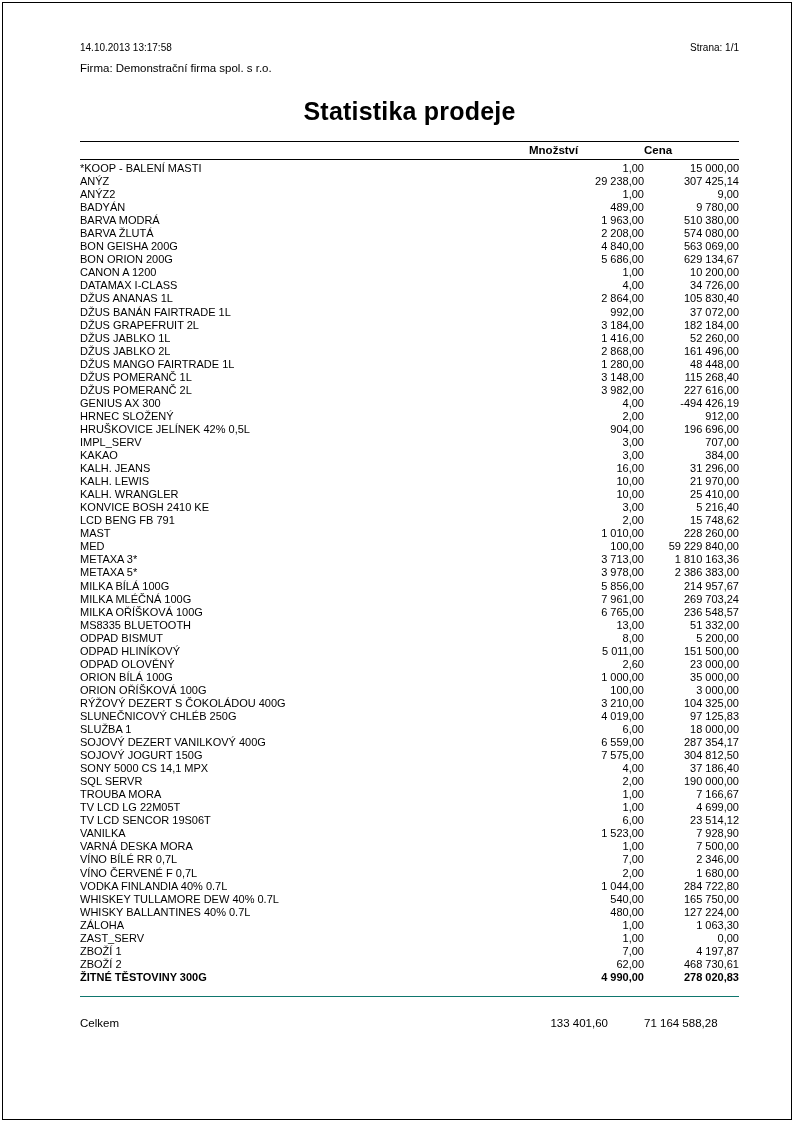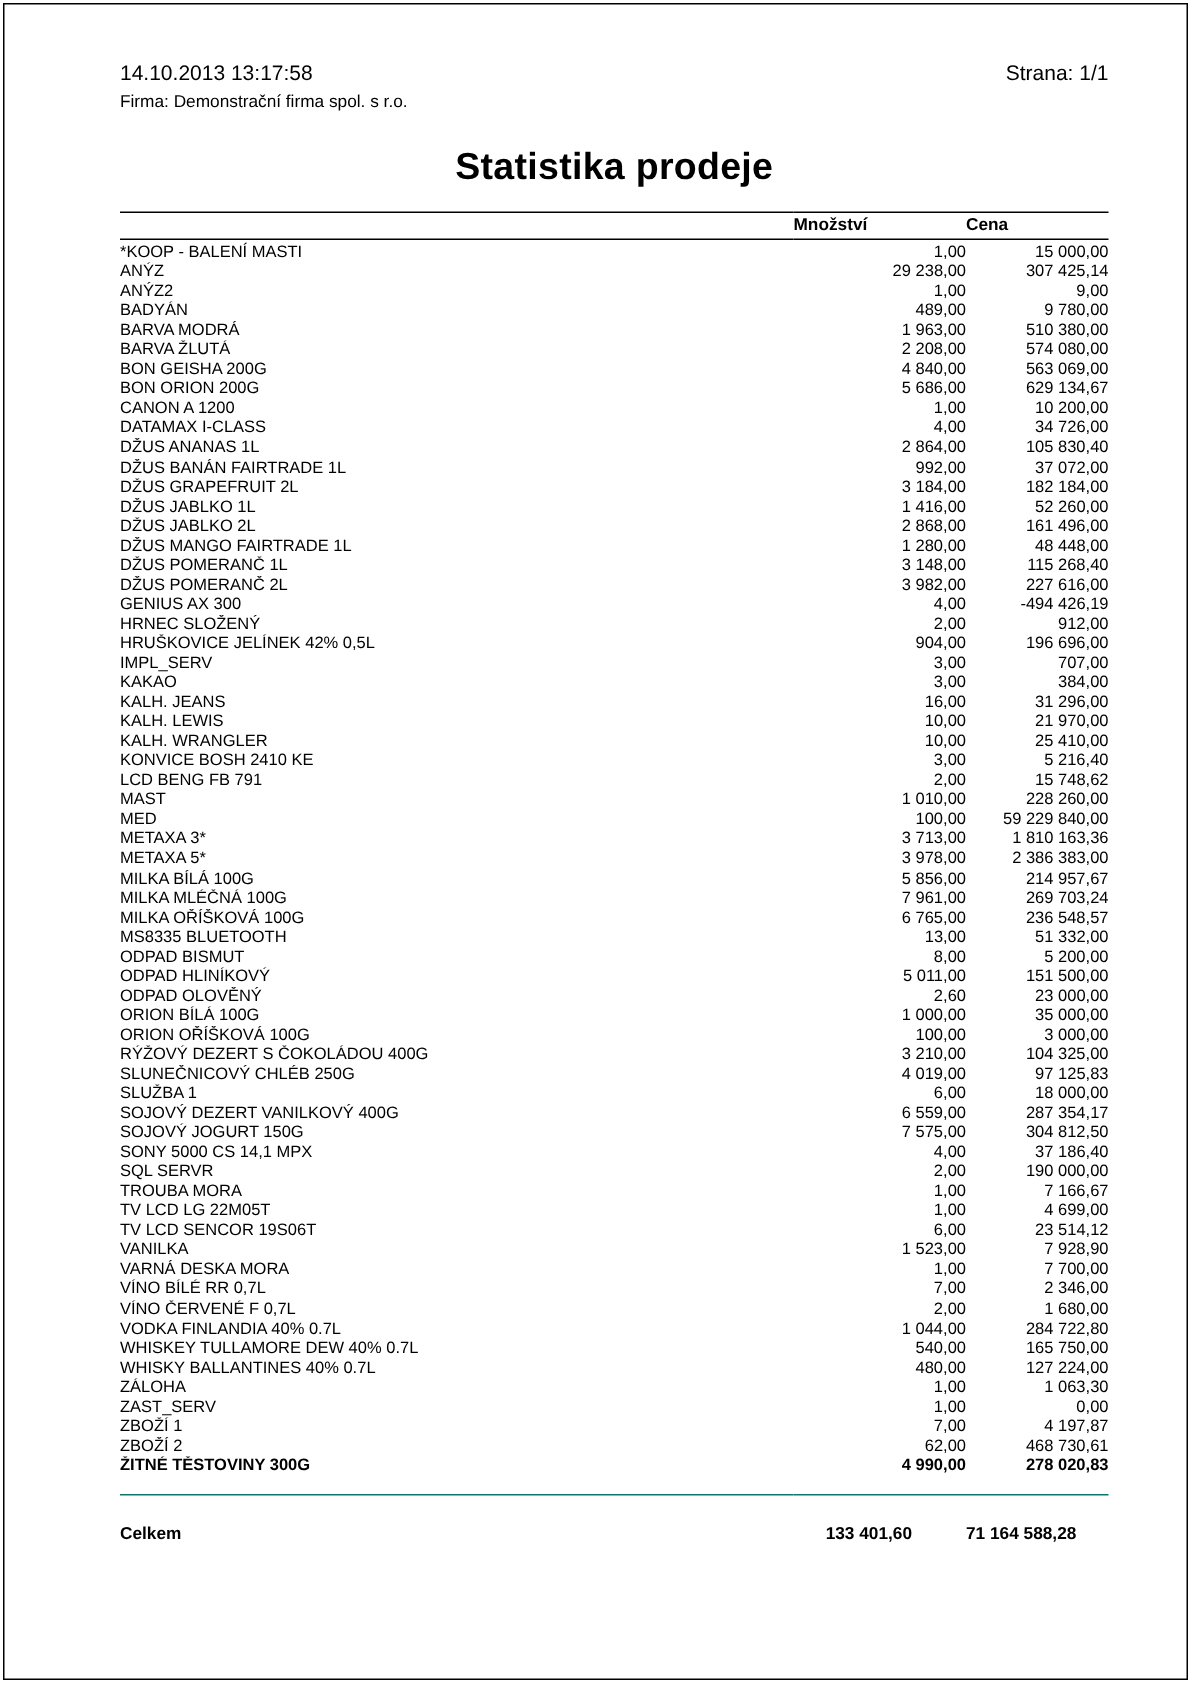--- a/index.html
+++ b/index.html
@@ -13,21 +13,21 @@
     width:790px; height:1118px;
     margin:2px;
     border:1px solid #000;
     background:#fff;
     padding:38px 52px 0 77px;
     position:relative;
   }
   .hdr-line1 {
     display:flex;
     justify-content:space-between;
-    font-size:14px;
+    font-size:10px;
     line-height:14px;
   }
   .hdr-line2 {
     font-size:11.5px;
     line-height:14px;
     margin-top:6px;
   }
   .title {
     text-align:center;
     font-size:25px;
@@ -66,21 +66,21 @@
   table.report tbody tr:first-child td { padding-top:2px; }
   table.report tbody tr:last-child td {
     border-bottom:1px solid #0f766e;
     padding-bottom:12px;
     font-weight:bold;
   }
   .total-row {
     display:flex;
     margin-top:19px;
     font-size:11.5px;
-    font-weight:bold;
+    font-weight:normal;
     line-height:14px;
   }
   .total-row .t-label { flex:1; }
   .total-row .t-qty   { width:115px; text-align:right; white-space:nowrap; }
   .total-row .t-price { width:95px;  text-align:left; white-space:nowrap;margin-left:36px; }
 </style>
 </head>
 <body>
 
 <div class="page">
@@ -417,21 +417,21 @@
 
   <tr>
     <td>VANILKA</td>
     <td class="num">1 523,00</td>
     <td class="num">7 928,90</td>
   </tr>
 
   <tr>
     <td>VARNÁ DESKA MORA</td>
     <td class="num">1,00</td>
-    <td class="num">7 700,00</td>
+    <td class="num">7 500,00</td>
   </tr>
 
   <tr>
     <td>VÍNO BÍLÉ RR 0,7L</td>
     <td class="num">7,00</td>
     <td class="num">2 346,00</td>
   </tr>
 
   <tr>
     <td>VÍNO ČERVENÉ F 0,7L</td>

